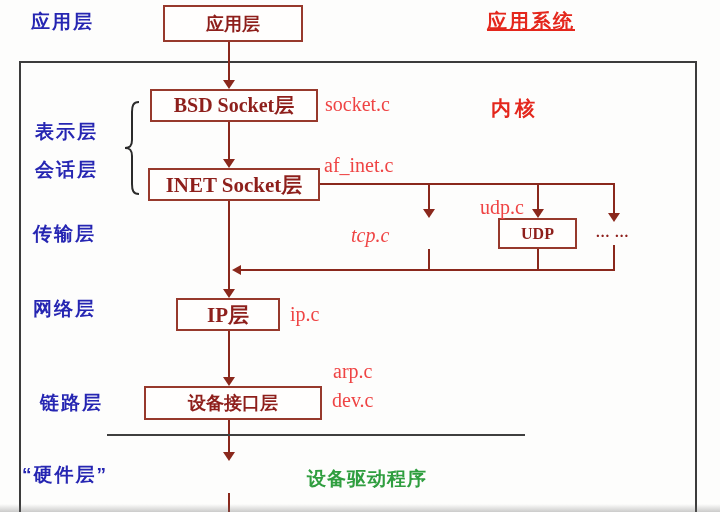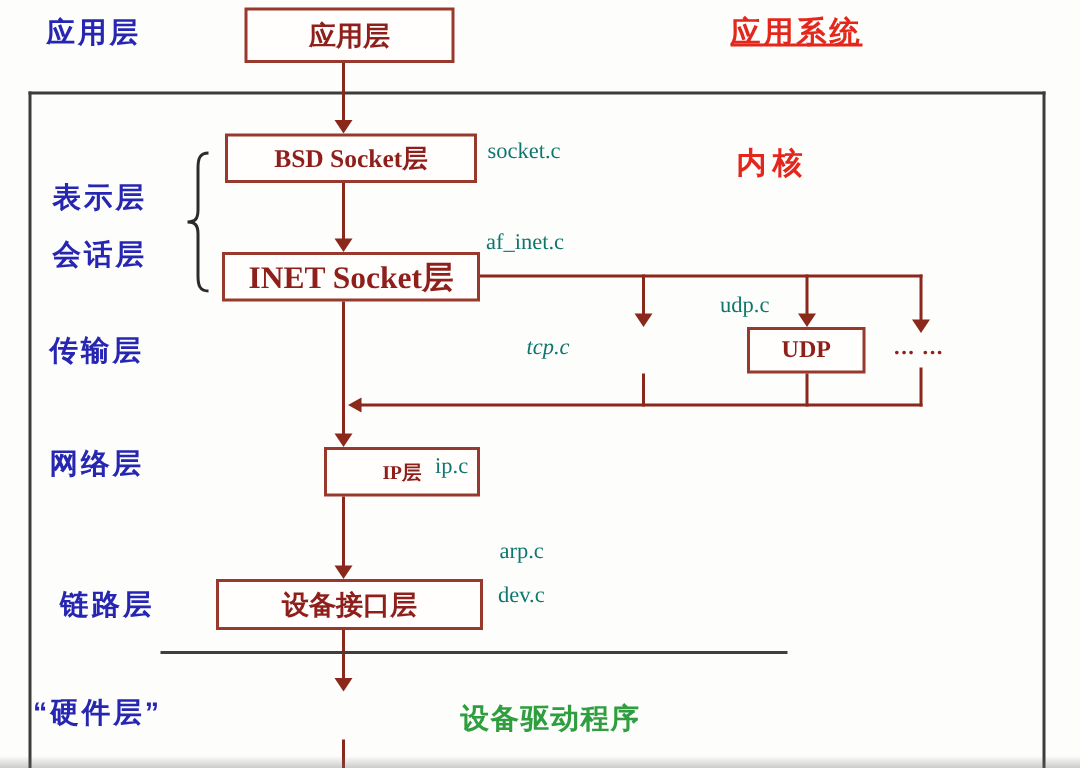--- a/index.html
+++ b/index.html
@@ -21,22 +21,22 @@
     display:flex;align-items:center;justify-content:center;
     font-family:"Liberation Serif",serif;
   }
   
   .side{
     position:absolute;color:#2626b2;font-weight:bold;font-size:19px;
     letter-spacing:2px;white-space:nowrap;
   }
   
   .file{
-    position:absolute;color:#0f766e;font-family:"Liberation Serif",serif;
-    font-size:15px;white-space:nowrap;
+    position:absolute;color:#ef4444;font-family:"Liberation Serif",serif;
+    font-size:20px;white-space:nowrap;
   }
   
   .bigred{position:absolute;color:#e4271c;font-weight:bold;white-space:nowrap;}
   .green{position:absolute;color:#2f9e3f;font-weight:bold;font-size:19px;letter-spacing:1px;white-space:nowrap;}
   .ellip{position:absolute;color:#8e1f1b;font-weight:bold;font-family:"Liberation Serif",serif;font-size:15px;letter-spacing:1px;}
   
   .vl,.hl{position:absolute;background:#8a281c;}
   .vl{width:2px;}
   .hl{height:2px;}
   
@@ -67,30 +67,30 @@
   <div class="bigred" style="left:491px;top:95px;font-size:20px;letter-spacing:4px;">内核</div>
   <div class="green" style="left:307px;top:466px;">设备驱动程序</div>
 
   <svg class="brace" width="20" height="98" viewBox="0 0 20 98">
     <path d="M16 3 C10 3 9 7 9 13 L9 41 C9 47 7 49 2 49 C7 49 9 51 9 57 L9 85 C9 91 10 95 16 95" fill="none" stroke="#2b2b2b" stroke-width="2"></path>
   </svg>
 
   <div class="node" style="left:163px;top:5px;width:140px;height:37px;font-size:18px;">
       <span>应用层</span>
     </div>
-  <div class="node" style="left:150px;top:89px;width:168px;height:33px;font-size:17px;">
+  <div class="node" style="left:150px;top:89px;width:168px;height:33px;font-size:20px;">
       <span>BSD Socket层</span>
     </div>
   <div class="node" style="left:148px;top:168px;width:172px;height:33px;font-size:21px;">
       <span>INET Socket层</span>
     </div>
   <div class="node" style="left:498px;top:218px;width:79px;height:31px;font-size:16px;">
       <span>UDP</span>
     </div>
-  <div class="node" style="left:176px;top:298px;width:104px;height:33px;font-size:13px;margin-left:40px;">
+  <div class="node" style="left:176px;top:298px;width:104px;height:33px;font-size:21px;">
       <span>IP层</span>
     </div>
   <div class="node" style="left:144px;top:386px;width:178px;height:34px;font-size:18px;">
       <span>设备接口层</span>
     </div>
 
   <div class="ellip" style="left:596px;top:224px;">... ...</div>
 
   <div class="file" style="left:325px;top:93px;">socket.c</div>
   <div class="file" style="left:324px;top:154px;">af_inet.c</div>

